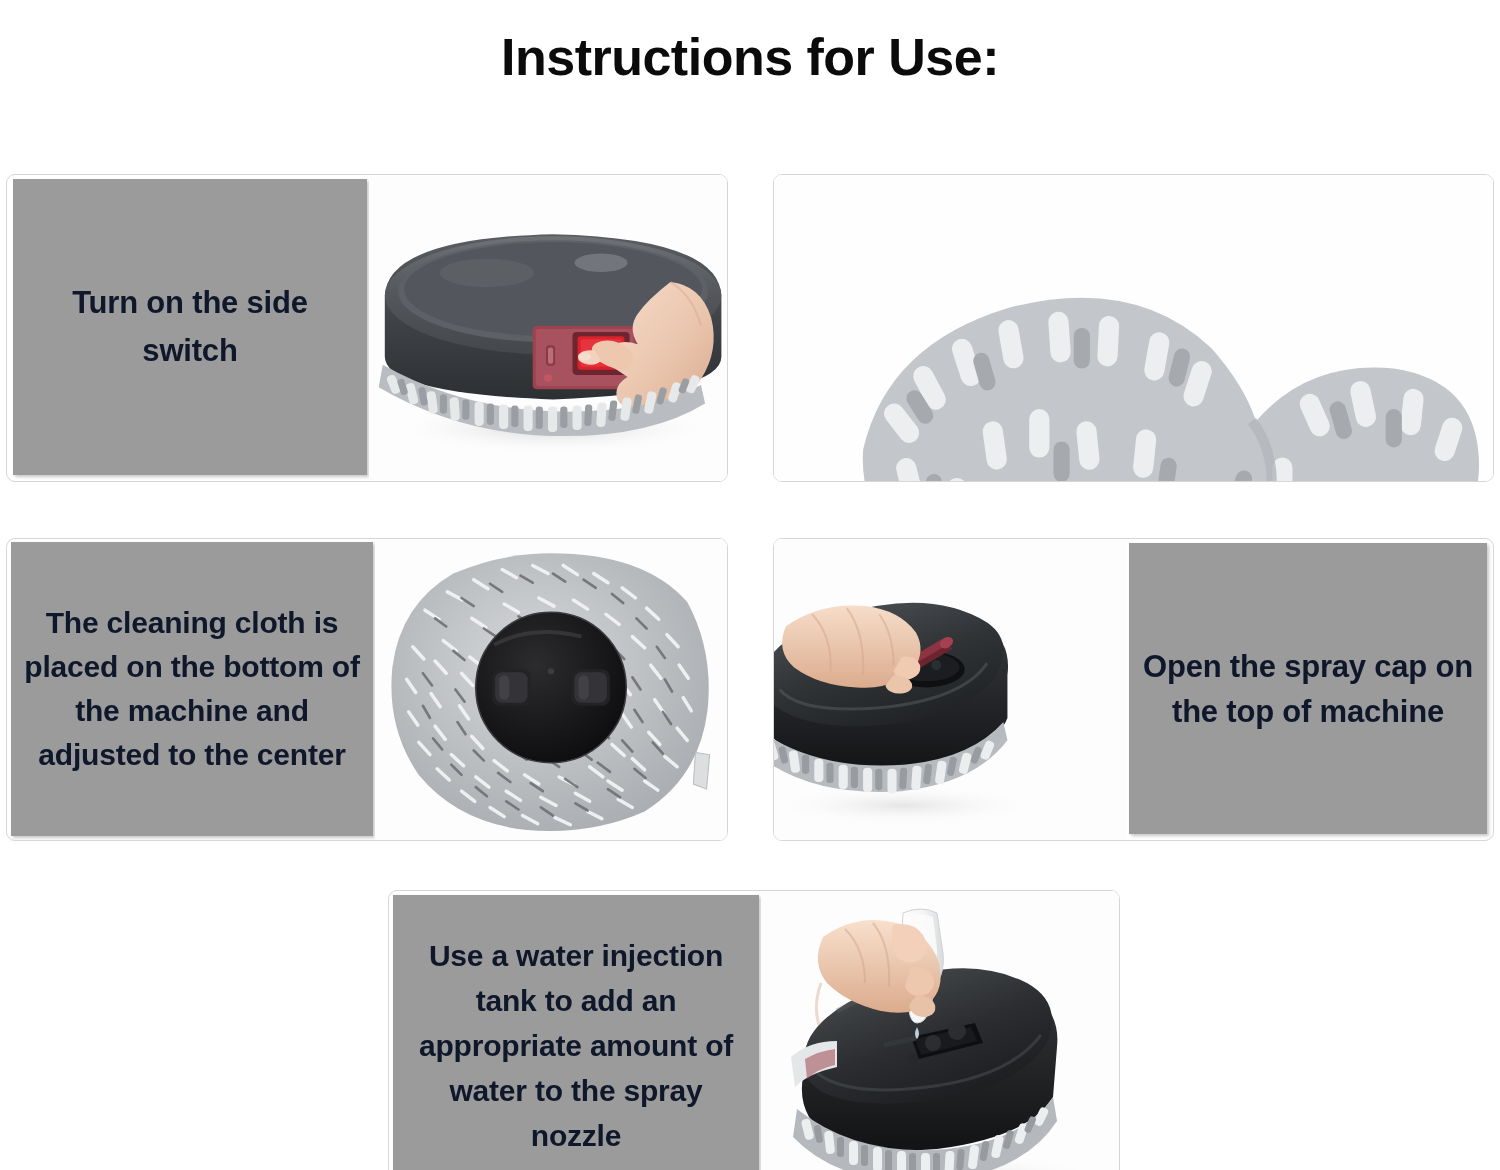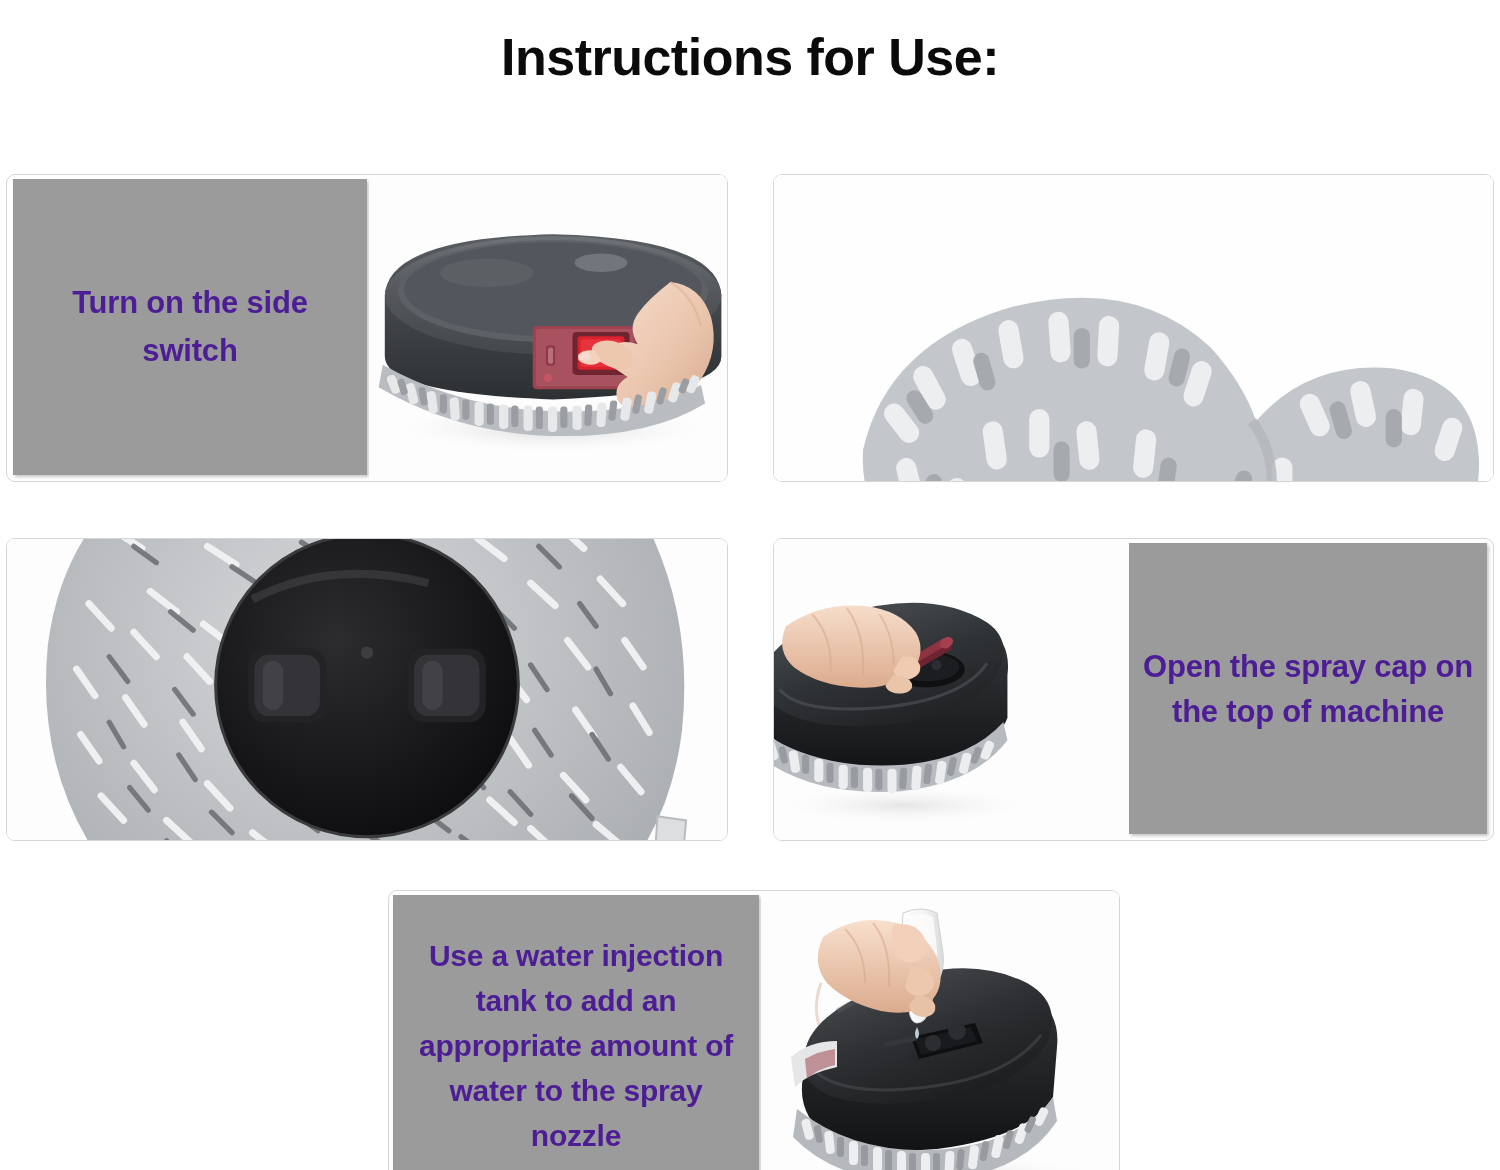--- a/index.html
+++ b/index.html
@@ -45,21 +45,21 @@
     box-shadow:2px 2px 3px rgba(0,0,0,0.22);
     width:100%;height:100%;
     box-sizing:border-box;
     display:flex;align-items:center;justify-content:center;
     padding:6px 10px;
   }
   .cap p{
     margin:0;
     text-align:center;
     font-weight:700;
-    color:#4c1d95;
+    color:#0f172a;
     font-size:30px;
     line-height:45px;
     letter-spacing:-0.2px;
   }
 
   
   .photo{
     position:relative;
     flex:1 1 auto;
     background:#ffffff;
@@ -260,20 +260,25 @@
             <rect x="190" y="214" width="8" height="20" rx="4" transform="rotate(8 194 224)"></rect>
             <rect x="240" y="238" width="8" height="20" rx="4" transform="rotate(6 244 248)"></rect>
           </g>
           <path d="M236 196 Q250 214 244 244" fill="none" stroke="#b3b7bb" stroke-width="5" opacity="0.8"></path>
         </g>
       </svg>
     </div>
   </div>
 
   <div class="card" id="card3">
+    <div class="capwrap">
+      <div class="cap">
+        <p>The cleaning cloth is placed on the bottom of the machine and adjusted to the center</p>
+      </div>
+    </div>
     <div class="photo">
       <svg viewBox="0 0 352 296" preserveAspectRatio="xMidYMid slice">
         <defs>
           <radialGradient id="g3c" cx="0.45" cy="0.4" r="0.65">
             <stop offset="0" stop-color="#d6d8da"></stop>
               <stop offset="1" stop-color="#a9acb0"></stop>
           </radialGradient>
           <radialGradient id="g3p" cx="0.4" cy="0.35" r="0.7">
             <stop offset="0" stop-color="#2c2c2e"></stop>
               <stop offset="1" stop-color="#0d0d0f"></stop>

